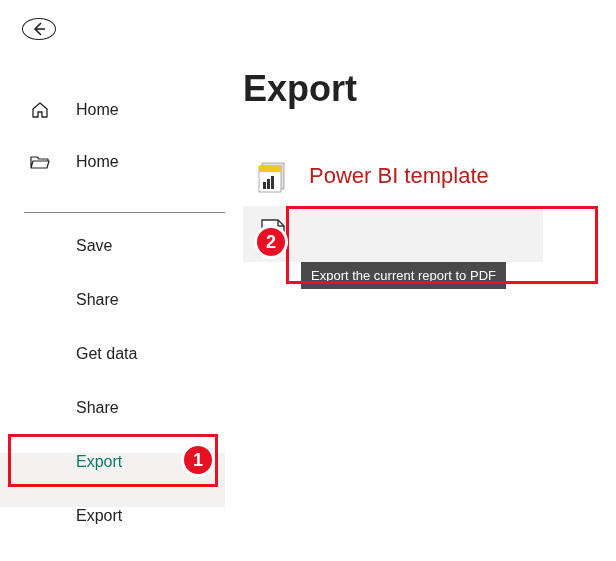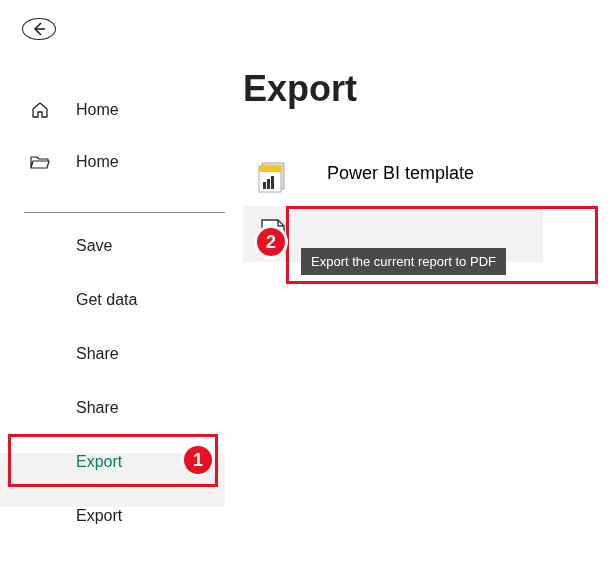--- a/index.html
+++ b/index.html
@@ -78,28 +78,28 @@
       padding: 10px 12px;
       cursor: pointer;
       position: relative;
       width: 300px;
     }
     .export-option.highlighted {
       background: #f2f2f2;
     }
     .export-icon { width: 36px; height: 36px; display: flex; align-items: center; justify-content: center; }
     .export-label {
-      margin-left: 36px;
-      font-size: 18px;
-      color: #000000;
+      margin-left: 18px;
+      font-size: 22px;
+      color: #b91c1c;
       padding-top: 3px;
     }
     .tooltip {
       position: absolute;
-      top: 42px;
+      top: 56px;
       left: 58px;
       background: #4a4a4a;
       color: #fff;
       font-size: 13px;
       padding: 6px 10px;
       white-space: nowrap;
       z-index: 5;
       text-align: right;
     }
     
@@ -154,24 +154,24 @@
         </span>
         <span class="label">Home</span>
       </div>
     </div>
     <div class="divider"></div>
     <div class="sub-items">
       <div class="sub-item">
           <span>Save</span>
         </div>
       <div class="sub-item">
+          <span>Share</span>
+        </div>
+      <div class="sub-item">
           <span>Get data</span>
-        </div>
-      <div class="sub-item">
-          <span>Share</span>
         </div>
       <div class="sub-item">
           <span>Share</span>
         </div>
       <div class="sub-item active">
           <span>Export</span>
         </div>
       <div class="sub-item">
           <span>Export</span>
         </div>

